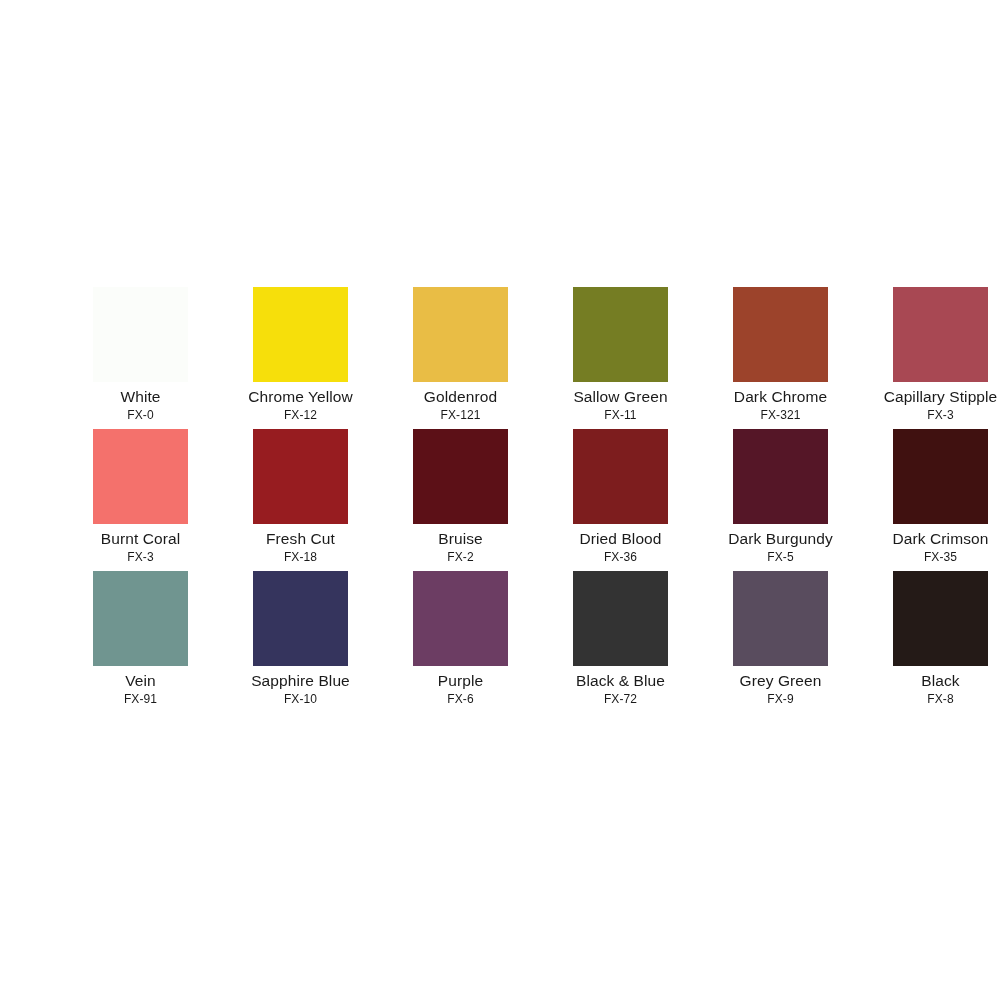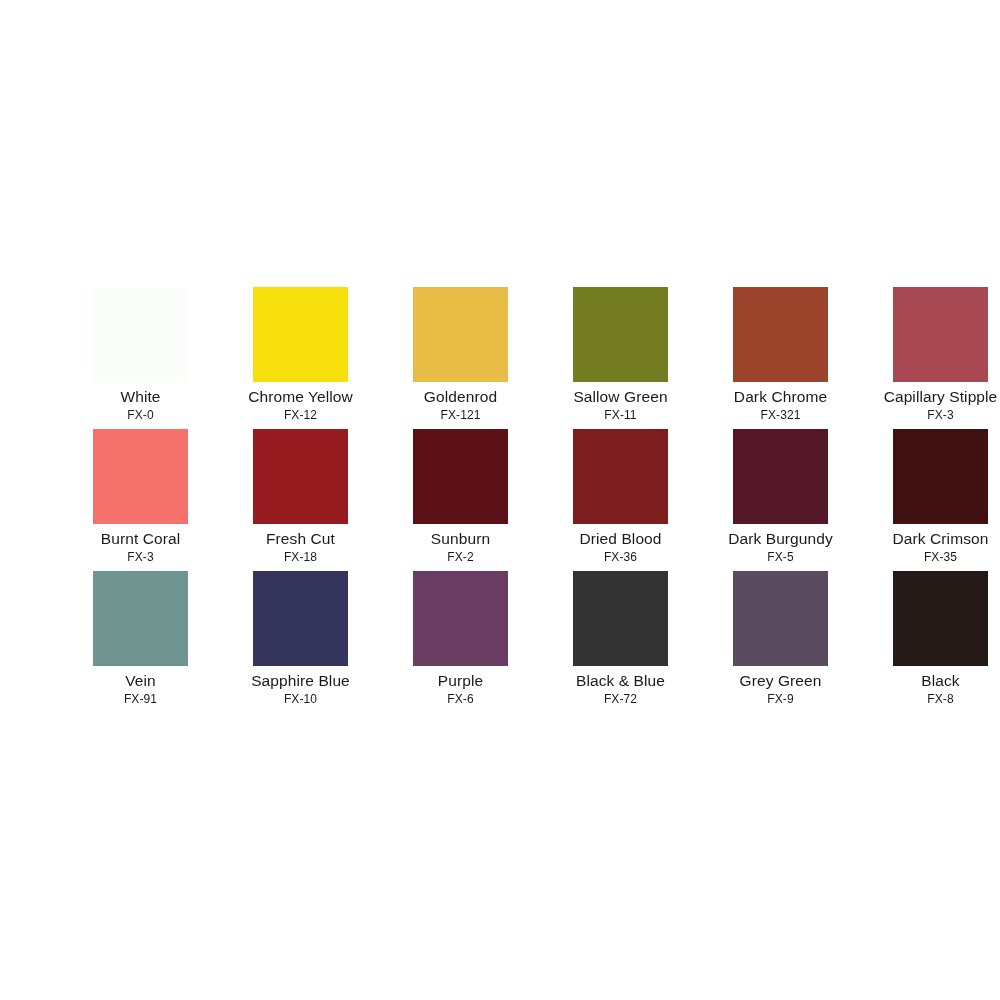--- a/index.html
+++ b/index.html
@@ -106,21 +106,21 @@
         <div class="swatch-name">Burnt Coral</div>
         <div class="swatch-code">FX-3</div>
       </div>
       <div class="swatch-cell">
         <div class="swatch-chip" style="background-color: rgb(151, 28, 32);"></div>
         <div class="swatch-name">Fresh Cut</div>
         <div class="swatch-code">FX-18</div>
       </div>
       <div class="swatch-cell">
         <div class="swatch-chip" style="background-color: rgb(92, 16, 23);"></div>
-        <div class="swatch-name">Sunburn</div>
+        <div class="swatch-name">Bruise</div>
         <div class="swatch-code">FX-2</div>
       </div>
       <div class="swatch-cell">
         <div class="swatch-chip" style="background-color: rgb(125, 29, 30);"></div>
         <div class="swatch-name">Dried Blood</div>
         <div class="swatch-code">FX-36</div>
       </div>
       <div class="swatch-cell">
         <div class="swatch-chip" style="background-color: rgb(85, 22, 39);"></div>
         <div class="swatch-name">Dark Burgundy</div>

